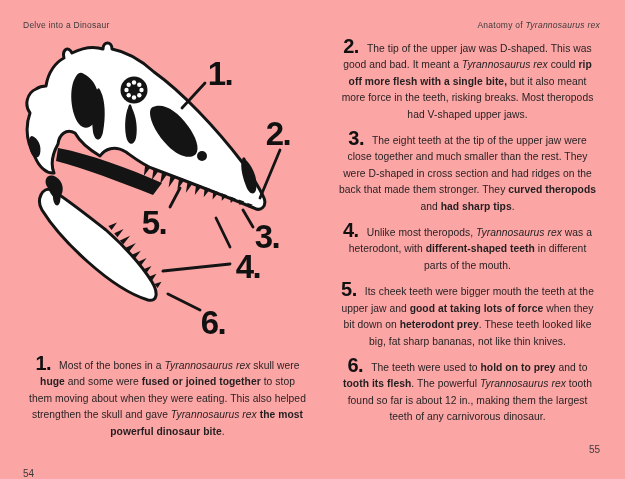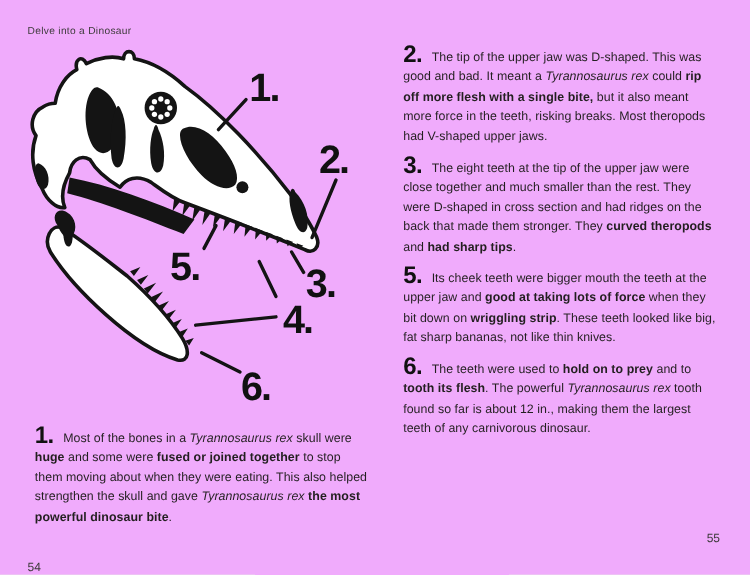--- a/index.html
+++ b/index.html
@@ -1,35 +1,35 @@
 <!DOCTYPE html>
 <html><head>
 <meta charset="utf-8">
 <style>
   html,body{margin:0;padding:0;background:#e8e8e8;}
   .spread{
-    position:relative;width:625px;height:479px;background:#f0abfc;
+    position:relative;width:625px;height:479px;background:#fca5a5;
     font-family:"Liberation Sans","DejaVu Sans",sans-serif;color:#231f20;
     overflow:hidden;margin:0 auto;
   }
   .running-head{position:absolute;top:20px;font-size:8.5px;letter-spacing:.25px;color:#3d3a3a;}
   .running-head.left{left:23px;}
   .running-head.right{right:25px;text-align:right;}
   .running-head .i{font-style:italic;}
   .folio{position:absolute;top:444px;font-size:10px;color:#3d3a3a;}
   .folio.left{left:23px;margin-top:24px;}
   .folio.right{right:25px;}
   .figure{position:absolute;left:6px;top:40px;width:300px;height:318px;}
   .figure svg{position:absolute;left:0;top:0;}
   .fig-label{
     position:absolute;transform:translate(-50%,-50%);
     font-size:33px;font-weight:800;letter-spacing:-1.5px;color:#111;line-height:1;
     white-space:nowrap;
   }
-  .para{position:absolute;font-size:10.3px;line-height:16.4px;letter-spacing:.05px;}
+  .para{position:absolute;font-size:10.3px;line-height:16.4px;letter-spacing:.05px;text-align:center;}
   .para-left{left:29px;top:358px;width:277px;}
   .col{position:absolute;left:336px;top:41px;width:263px;}
   .col .para{position:static;margin:0 0 10px 0;}
   .pnum{
     display:inline-block;font-size:20px;font-weight:800;letter-spacing:-.5px;
     line-height:10px;vertical-align:-1px;margin-right:8px;color:#111;
   }
   .ptext .b{font-weight:700;}
   .ptext .i{font-style:italic;}
 </style>
@@ -92,23 +92,25 @@
     <div class="fig-label" style="left:261px;top:196px;">3.</div>
     <div class="fig-label" style="left:242px;top:226px;">4.</div>
     <div class="fig-label" style="left:148px;top:182px;">5.</div>
     <div class="fig-label" style="left:207px;top:282px;">6.</div>
   </div>
 
   <div class="para para-left"><span class="pnum">1.</span><span class="ptext"><span>Most of the bones in a </span><span class="i">Tyrannosaurus rex</span><span> skull were </span><span class="b">huge</span><span> and some were </span><span class="b">fused or joined together</span><span> to stop them moving about when they were eating. This also helped strengthen the skull and gave </span><span class="i">Tyrannosaurus rex</span><span> </span><span class="b">the most powerful dinosaur bite</span><span>.</span></span></div>
 
   <div class="folio left">54</div>
 
+  <div class="running-head right"><span>Anatomy of </span><span class="i">Tyrannosaurus rex</span></div>
 
   <div class="col">
     <div class="para"><span class="pnum">2.</span><span class="ptext"><span>The tip of the upper jaw was D-shaped. This was good and bad. It meant a </span><span class="i">Tyrannosaurus rex</span><span> could </span><span class="b">rip off more flesh with a single bite,</span><span> but it also meant more force in the teeth, risking breaks. Most theropods had V-shaped upper jaws.</span></span></div>
     <div class="para"><span class="pnum">3.</span><span class="ptext"><span>The eight teeth at the tip of the upper jaw were close together and much smaller than the rest. They were D-shaped in cross section and had ridges on the back that made them stronger. They </span><span class="b">curved theropods</span><span> and </span><span class="b">had sharp tips</span><span>.</span></span></div>
-    <div class="para"><span class="pnum">5.</span><span class="ptext"><span>Its cheek teeth were bigger mouth the teeth at the upper jaw and </span><span class="b">good at taking lots of force</span><span> when they bit down on </span><span class="b">wriggling strip</span><span>. These teeth looked like big, fat sharp bananas, not like thin knives.</span></span></div>
+    <div class="para"><span class="pnum">4.</span><span class="ptext"><span>Unlike most theropods, </span><span class="i">Tyrannosaurus rex</span><span> was a heterodont, with </span><span class="b">different-shaped teeth</span><span> in different parts of the mouth.</span></span></div>
+    <div class="para"><span class="pnum">5.</span><span class="ptext"><span>Its cheek teeth were bigger mouth the teeth at the upper jaw and </span><span class="b">good at taking lots of force</span><span> when they bit down on </span><span class="b">heterodont prey</span><span>. These teeth looked like big, fat sharp bananas, not like thin knives.</span></span></div>
     <div class="para"><span class="pnum">6.</span><span class="ptext"><span>The teeth were used to </span><span class="b">hold on to prey</span><span> and to </span><span class="b">tooth its flesh</span><span>. The powerful </span><span class="i">Tyrannosaurus rex</span><span> tooth found so far is about 12 in., making them the largest teeth of any carnivorous dinosaur.</span></span></div>
   </div>
 
   <div class="folio right">55</div>
 
 </div>
 
 </body></html>

